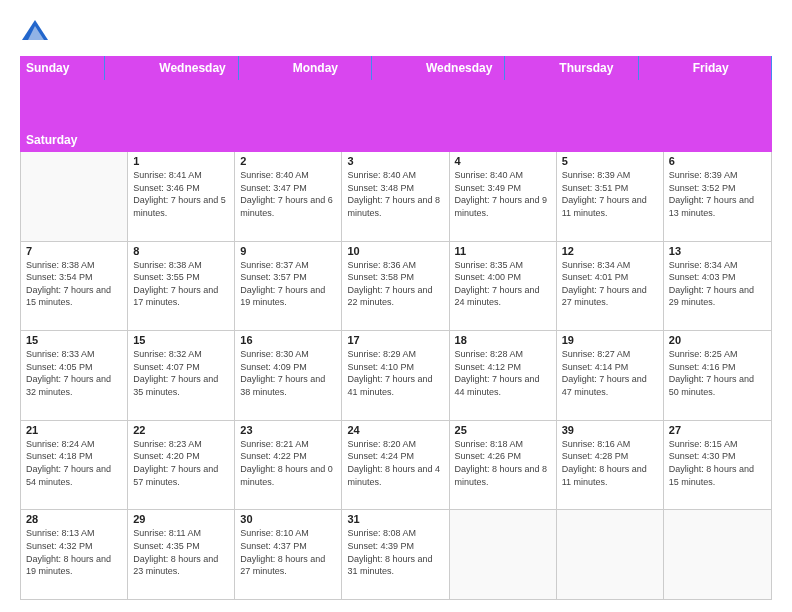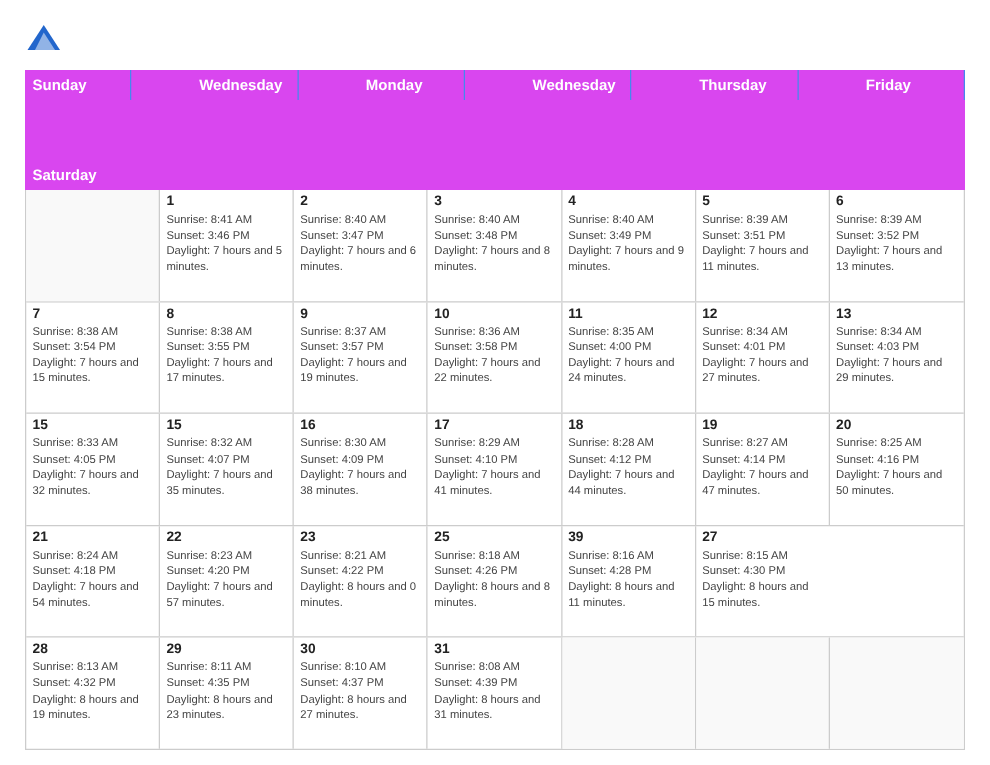--- a/index.html
+++ b/index.html
@@ -240,20 +240,24 @@
             </div>
             <div class="cal-cell">
               <div class="day-number">22</div>
               <div class="cell-info">Sunrise: 8:23 AM<br>Sunset: 4:20 PM<br>Daylight: 7 hours and 57 minutes.</div>
             </div>
             <div class="cal-cell">
               <div class="day-number">23</div>
               <div class="cell-info">Sunrise: 8:21 AM<br>Sunset: 4:22 PM<br>Daylight: 8 hours and 0 minutes.</div>
             </div>
             <div class="cal-cell">
+              <div class="day-number">24</div>
+              <div class="cell-info">Sunrise: 8:20 AM<br>Sunset: 4:24 PM<br>Daylight: 8 hours and 4 minutes.</div>
+            </div>
+            <div class="cal-cell">
               <div class="day-number">25</div>
               <div class="cell-info">Sunrise: 8:18 AM<br>Sunset: 4:26 PM<br>Daylight: 8 hours and 8 minutes.</div>
             </div>
             <div class="cal-cell">
               <div class="day-number">39</div>
               <div class="cell-info">Sunrise: 8:16 AM<br>Sunset: 4:28 PM<br>Daylight: 8 hours and 11 minutes.</div>
             </div>
             <div class="cal-cell">
               <div class="day-number">27</div>
               <div class="cell-info">Sunrise: 8:15 AM<br>Sunset: 4:30 PM<br>Daylight: 8 hours and 15 minutes.</div>

